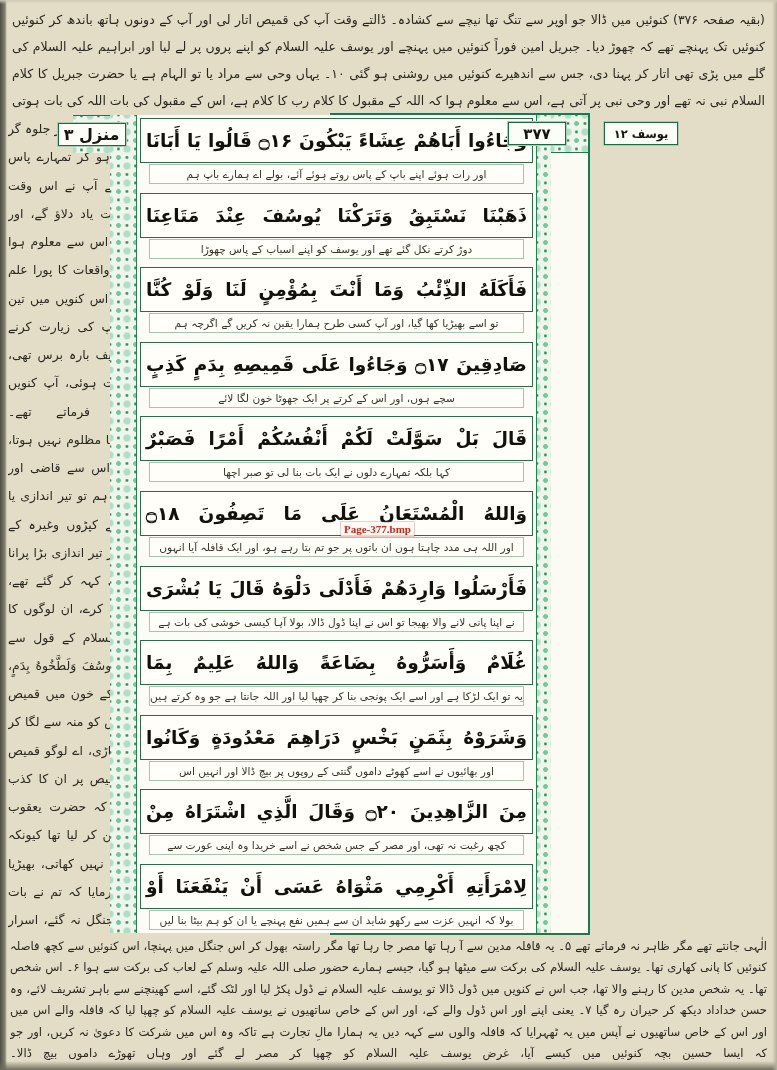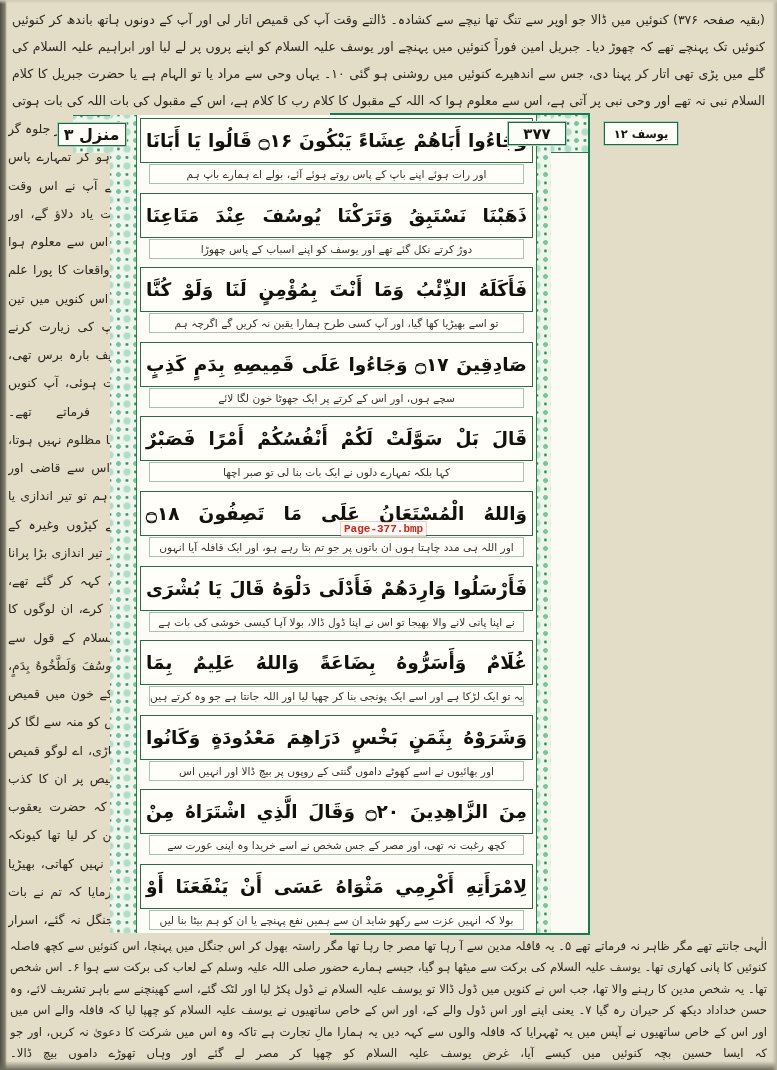--- a/index.html
+++ b/index.html
@@ -60,21 +60,21 @@
         background:#fffef9;font-size:10.6px;color:#383428;direction:rtl;text-align:center;
         overflow:hidden;white-space:nowrap;}
 
   
   .vmark{position:absolute;top:356px;left:283px;writing-mode:vertical-rl;
         font-size:10px;color:#33412f;letter-spacing:2px;font-weight:bold;}
   .ruku{position:absolute;top:750px;left:286px;width:18px;text-align:center;color:#2c2a22;}
   .ruku .r1{font-size:12px;font-weight:bold;line-height:13px;}
   .ruku .r2{font-size:9px;line-height:11px;}
   .file-label{position:absolute;top:522px;left:341px;z-index:10;direction:ltr;
-        font-family:Liberation Mono, monospace;font-weight:bold;font-size:11px;color:#c5281c;
+        font-family:Liberation Serif, serif;font-weight:bold;font-size:11px;color:#c5281c;
         background:rgba(255,248,244,0.82);padding:0 3px;line-height:14px;
         box-shadow:0 0 0 1px rgba(197,60,40,0.25);}
 </style>
 </head>
 <body>
 
 <div class="page">
 
   <div class="edge-left"></div>
   <div class="edge-bottom"></div>

